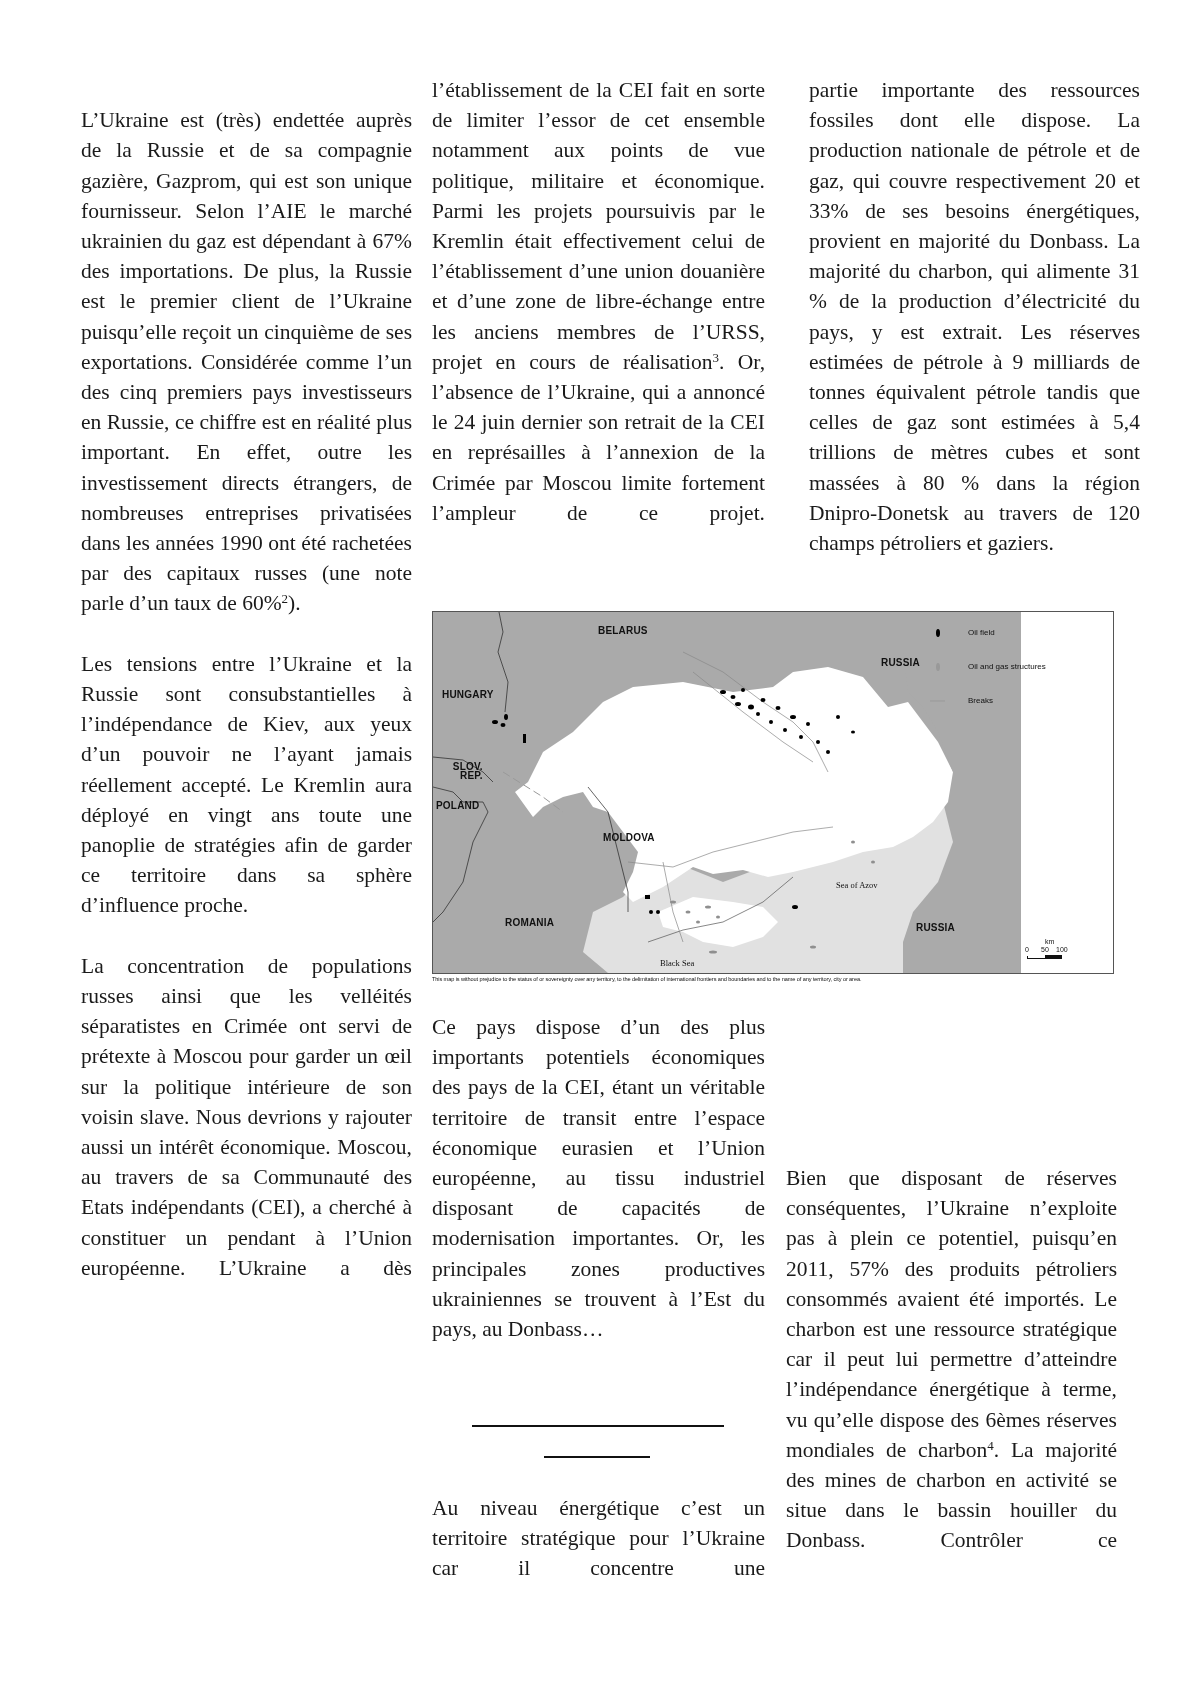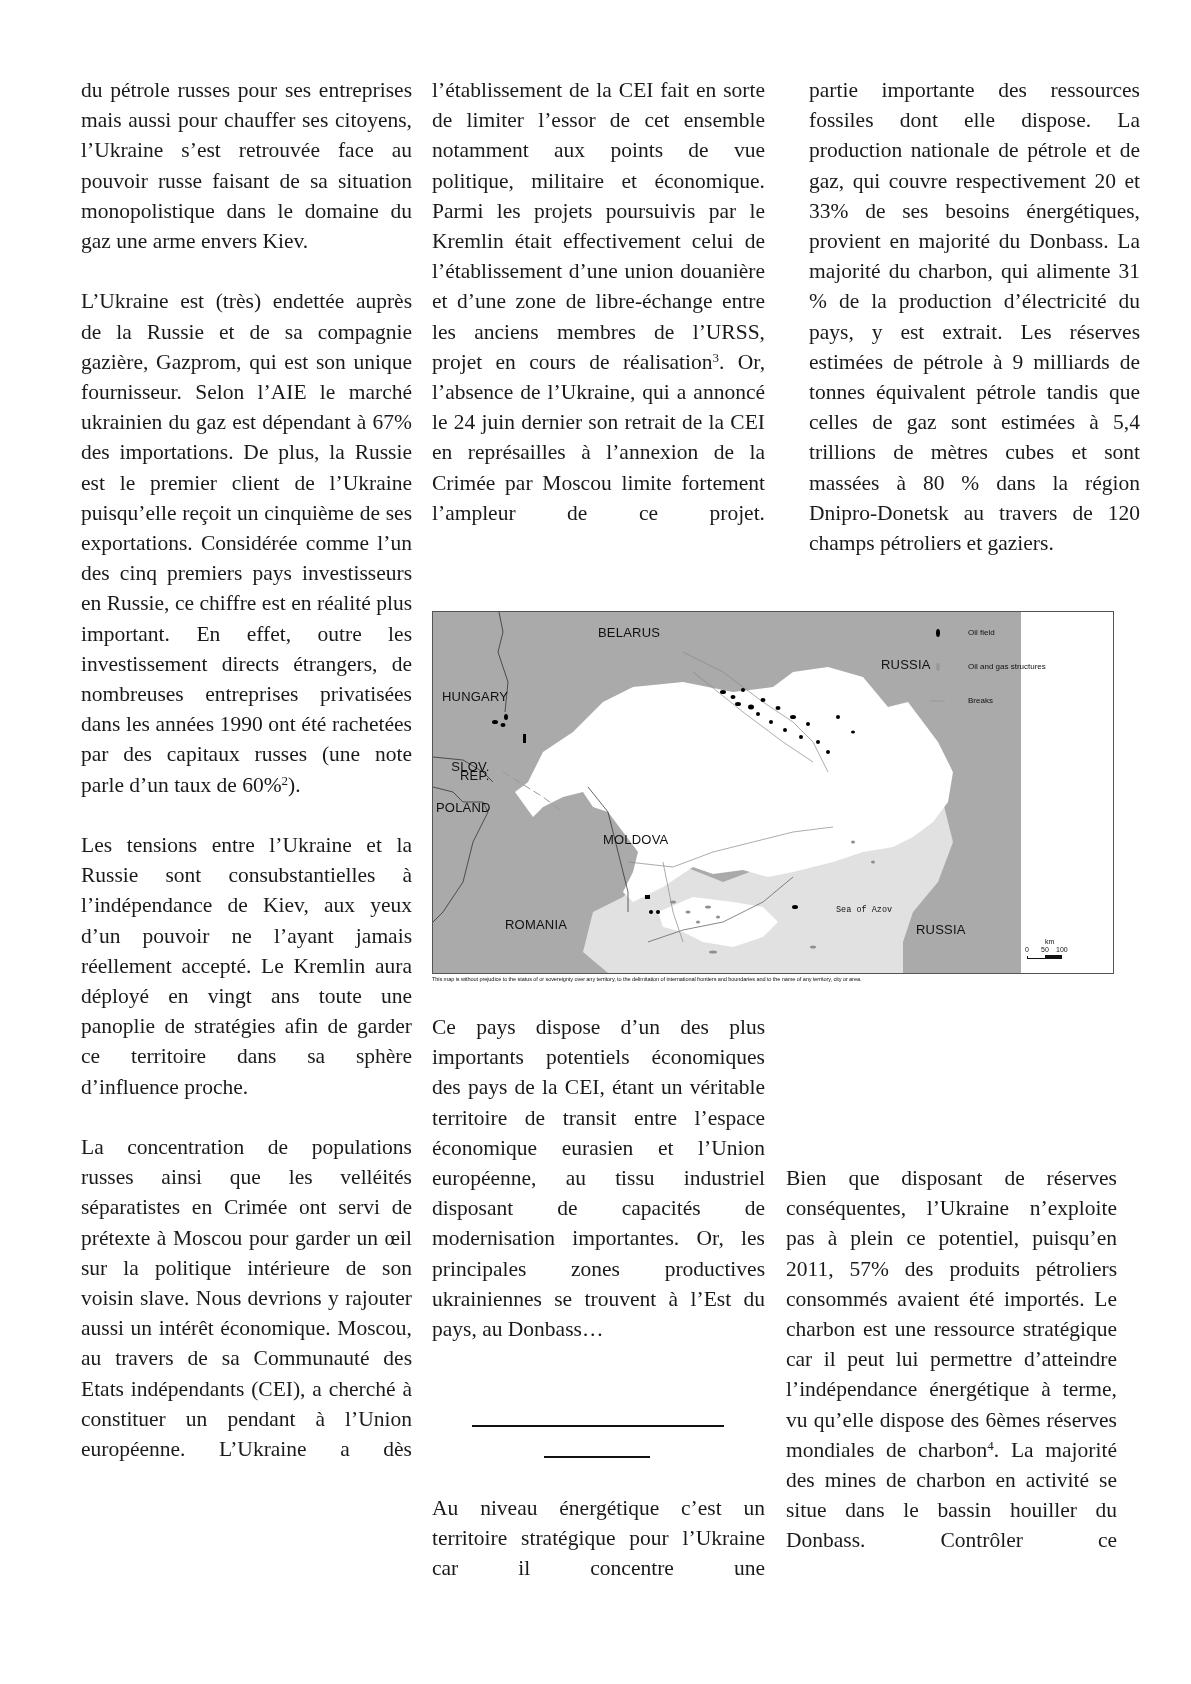--- a/index.html
+++ b/index.html
@@ -18,36 +18,35 @@
   #col-mid-energy { left: 432px; top: 1493px; width: 333px; }
   .rule { position: absolute; height: 2px; background: #111; }
   #rule-1 { left: 472px; top: 1425px; width: 252px; }
   #rule-2 { left: 544px; top: 1456px; width: 106px; }
 
   
   #map { position: absolute; left: 432px; top: 611px; width: 680px; height: 361px;
          border: 1px solid #555; background: #ffffff; overflow: hidden; }
   #map svg { position: absolute; left: 0; top: 0; }
   .map-label { position: absolute; font-family: "Liberation Sans", "DejaVu Sans", sans-serif;
-               font-weight: normal; font-size: 13px; color: #111; letter-spacing: 0.2px; }
-  .sea-label { position: absolute; font-family: Liberation Mono, monospace;
-               font-size: 8.5px; color: #111; margin-top: 25px; }
+               font-weight: bold; font-size: 10px; color: #111; letter-spacing: 0.2px; }
+  .sea-label { position: absolute; font-family: Liberation Serif, serif;
+               font-size: 8.5px; color: #111; }
   .legend-item { position: absolute; font-family: "Liberation Sans", "DejaVu Sans", sans-serif;
                  font-size: 8px; color: #111; }
   #map-caption { position: absolute; left: 432px; top: 976px; width: 700px;
                  font-family: "Liberation Sans", "DejaVu Sans", sans-serif; font-size: 5.6px;
                  color: #111; white-space: nowrap; letter-spacing: -0.1px; }
   #scale { position: absolute; left: 592px; top: 323px; width: 60px; height: 30px;
            font-family: "Liberation Sans", "DejaVu Sans", sans-serif; font-size: 7px; color:#111; }
 </style>
 </head>
 <body>
 
 <div id="col-left" class="col">
-  <p>du pétrole russes pour ses entreprises mais aussi pour chauffer ses citoyens, l’Ukraine s’est retrouvée face au pouvoir russe faisant de sa situation monopolistique dans le domaine du gaz une arme envers Kiev.</p>
   <div class="gap"></div>
   <p><span>L’Ukraine est (très) endettée auprès de la Russie et de sa compagnie gazière, Gazprom, qui est son unique fournisseur. Selon l’AIE le marché ukrainien du gaz est dépendant à 67% des importations. De plus, la Russie est le premier client de l’Ukraine puisqu’elle reçoit un cinquième de ses exportations. Considérée comme l’un des cinq premiers pays investisseurs en Russie, ce chiffre est en réalité plus important. En effet, outre les investissement directs étrangers, de nombreuses entreprises privatisées dans les années 1990 ont été rachetées par des capitaux russes (une note parle d’un taux de 60%</span><sup>2</sup><span>).</span></p>
   <div class="gap"></div>
   <p>Les tensions entre l’Ukraine et la Russie sont consubstantielles à l’indépendance de Kiev, aux yeux d’un pouvoir ne l’ayant jamais réellement accepté. Le Kremlin aura déployé en vingt ans toute une panoplie de stratégies afin de garder ce territoire dans sa sphère d’influence proche.</p>
   <div class="gap"></div>
   <p class="lastjust">La concentration de populations russes ainsi que les velléités séparatistes en Crimée ont servi de prétexte à Moscou pour garder un œil sur la politique intérieure de son voisin slave. Nous devrions y rajouter aussi un intérêt économique. Moscou, au travers de sa Communauté des Etats indépendants (CEI), a cherché à constituer un pendant à l’Union européenne. L’Ukraine a dès</p>
 </div>
 
 <div id="col-mid-top" class="col">
   <p class="lastjust"><span>l’établissement de la CEI fait en sorte de limiter l’essor de cet ensemble notamment aux points de vue politique, militaire et économique. Parmi les projets poursuivis par le Kremlin était effectivement celui de l’établissement d’une union douanière et d’une zone de libre-échange entre les anciens membres de l’URSS, projet en cours de réalisation</span><sup>3</sup><span>. Or, l’absence de l’Ukraine, qui a annoncé le 24 juin dernier son retrait de la CEI en représailles à l’annexion de la Crimée par Moscou limite fortement l’ampleur de ce projet.</span></p>

